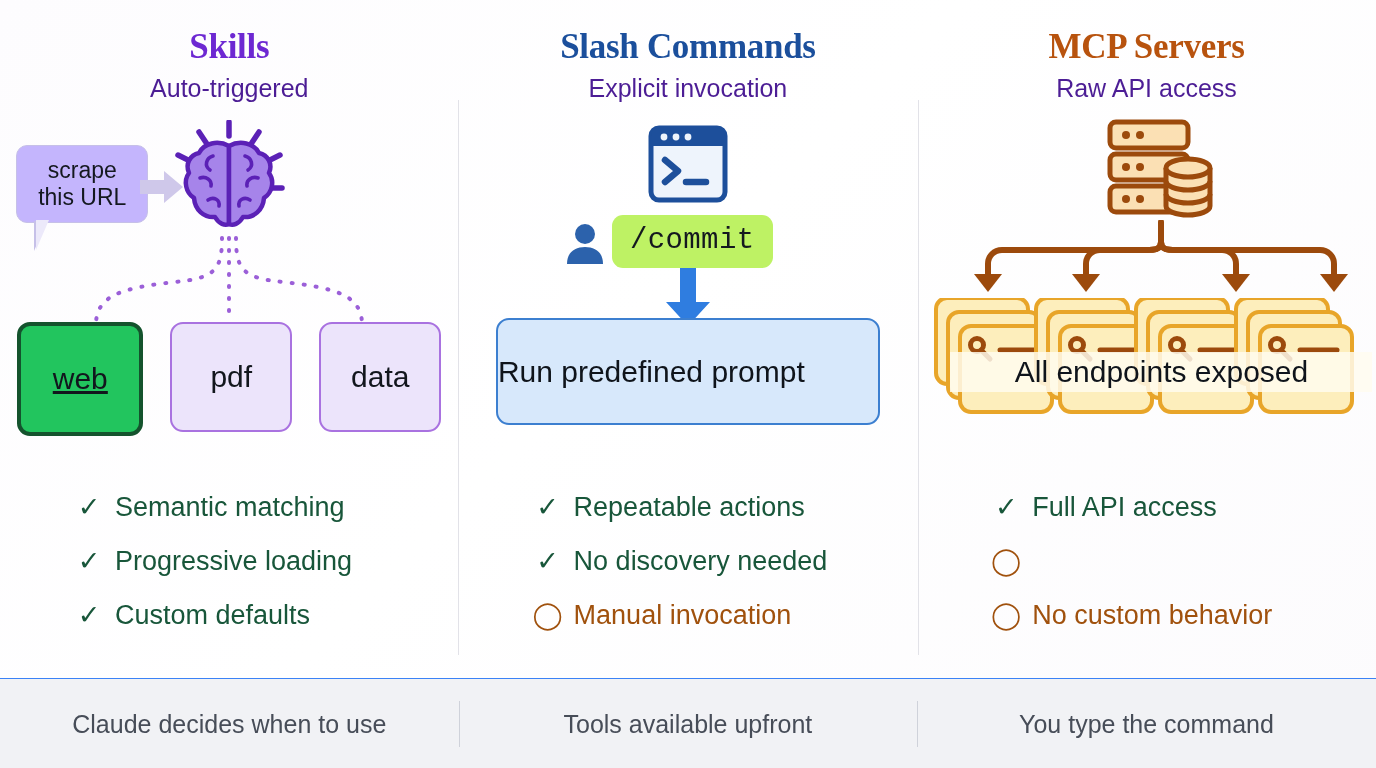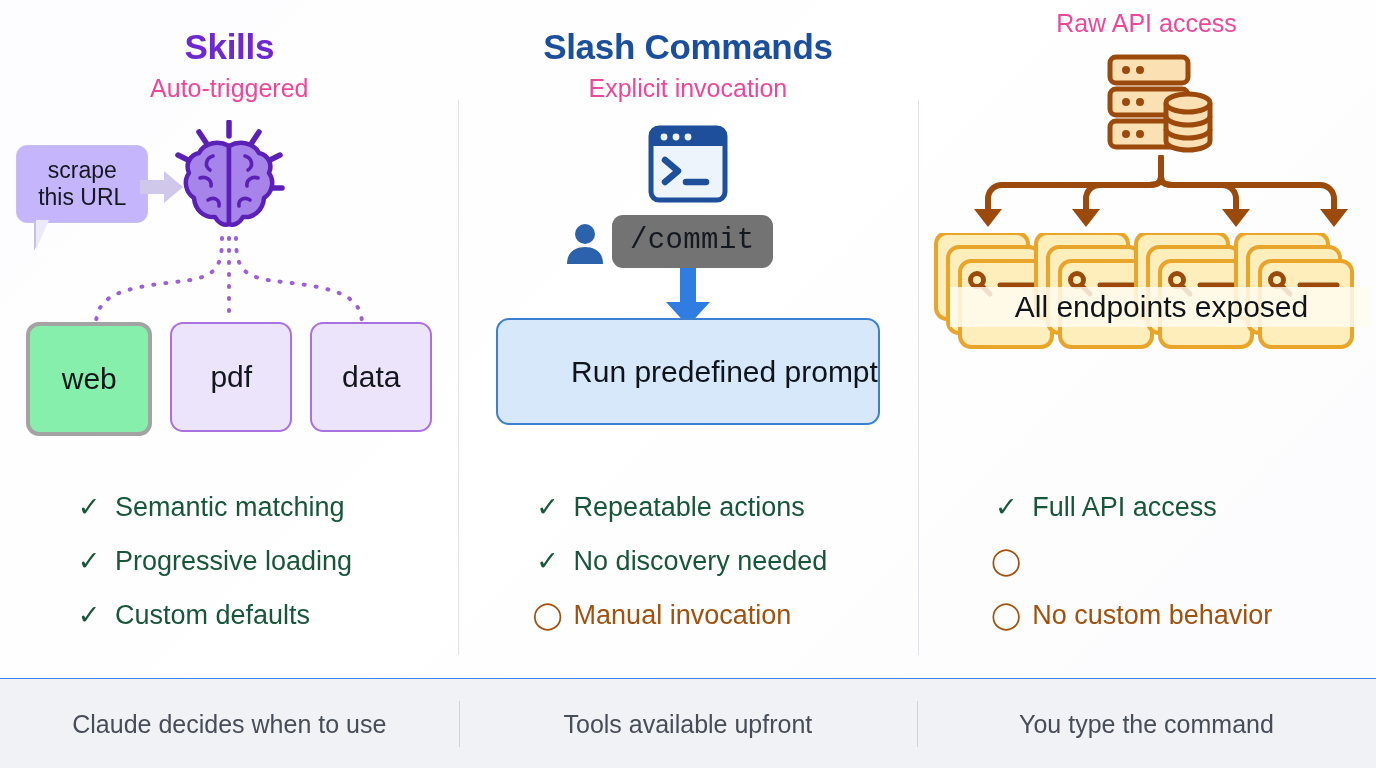--- a/index.html
+++ b/index.html
@@ -15,25 +15,25 @@
   
   .vdiv{position:absolute;top:100px;height:555px;width:1px;background:#e2e2e8;}
   .vdiv.d1{left:458px;}
   .vdiv.d2{left:918px;}
 
   
   .cols{position:absolute;left:0;top:0;width:1376px;height:655px;display:flex;}
   .col{width:458.6px;position:relative;display:flex;flex-direction:column;align-items:center;}
 
   
-  .title{font-size:35px;font-weight:bold;letter-spacing:-0.3px;margin-top:28px;line-height:1.06;}
+  .title{font-size:35px;font-weight:bold;letter-spacing:-0.3px;margin-top:28px;line-height:1.06;font-family:Liberation Serif, serif;}
   .title.purple{color:#6d28d2;}
   .title.blue{color:#1b4f9c;}
   .title.orange{color:#b8530e;}
-  .subtitle{font-size:25px;color:#ec4899;margin-top:10px;line-height:1.08;font-weight:400;}
+  .subtitle{font-size:25px;color:#4c1d95;margin-top:10px;line-height:1.08;font-weight:400;}
 
   
   .c1-visual{position:relative;width:458px;height:320px;margin-top:8px;}
   .bubble{
     position:absolute;left:16px;top:35px;width:130px;height:76px;
     background:#c4b5fd;border:1.6px solid #c6c0e8;border-radius:11px;
     display:flex;flex-direction:column;align-items:center;justify-content:center;
     font-size:23px;color:#14181f;line-height:1.18;
   }
   .bubble-tail{
@@ -45,38 +45,38 @@
   .brain{position:absolute;left:170px;top:10px;}
   .dotpaths{position:absolute;left:0;top:0;}
 
   
   .skillrow{position:absolute;left:0;top:212px;width:458px;display:flex;justify-content:center;gap:18px;}
   .skillbox{
     width:118px;height:106px;border-radius:13px;
     background:#ece4fb;display:flex;align-items:center;justify-content:center;
     font-size:30px;color:#12161d;
   }
-  .skillbox.primary{border:4px solid #a3a3a3;background:#86efac;}
-  .skillbox.secondary{border:2.5px solid #a972e0;}
+  .skillbox.primary{border:4px solid #14532d;background:#22c55e;text-decoration:underline;}
+  .skillbox.secondary{border:2.5px solid #a972e0;margin-left:9px;}
 
   
   .c2-visual{position:relative;width:458px;height:320px;margin-top:8px;}
   .term{position:absolute;left:189px;top:14px;}
   .person{position:absolute;left:106px;top:112px;}
   .cmdbadge{
     position:absolute;left:153px;top:105px;
-    background:#737373;border-radius:11px;padding:9px 18px 11px;
+    background:#bef264;border-radius:11px;padding:9px 18px 11px;
     font-family:"Liberation Mono","DejaVu Sans Mono",monospace;
     font-size:29px;color:#14181f;letter-spacing:0.4px;
   }
   .bigarrow{position:absolute;left:205px;top:158px;}
   .promptbox{
     position:absolute;left:37px;top:208px;width:380px;height:103px;
     background:#d7e8fb;border:2.6px solid #3c7fd0;border-radius:13px;
-    display:flex;align-items:center;justify-content:flex-end;
+    display:flex;align-items:center;justify-content:flex-start;
     font-size:30px;color:#0f141b;
   }
 
   
   .c3-visual{position:relative;width:428px;height:320px;margin-top:8px;}
   .server{position:absolute;left:174px;top:8px;}
   .fan{position:absolute;left:0px;top:110px;}
   .stacks{position:absolute;left:0;top:188px;width:458px;}
   .bandlabel{
     position:absolute;left:18px;top:242px;width:422px;height:40px;
@@ -242,20 +242,21 @@
           <span>No discovery needed</span>
         </div>
         <div class="bullet warn">
           <span class="mark">◯</span>
           <span>Manual invocation</span>
         </div>
       </div>
     </div>
 
     <div class="col">
+      <div class="title orange">MCP Servers</div>
       <div class="subtitle">Raw API access</div>
 
       <div class="c3-visual">
 
         <svg class="server" width="122" height="104" viewBox="0 0 122 104">
           <g stroke="#9c4a0c" stroke-width="5" fill="#fbe0b4">
             <rect x="4" y="4" width="78" height="26" rx="6"></rect>
             <rect x="4" y="36" width="78" height="26" rx="6"></rect>
             <rect x="4" y="68" width="78" height="26" rx="6"></rect>
           </g>

